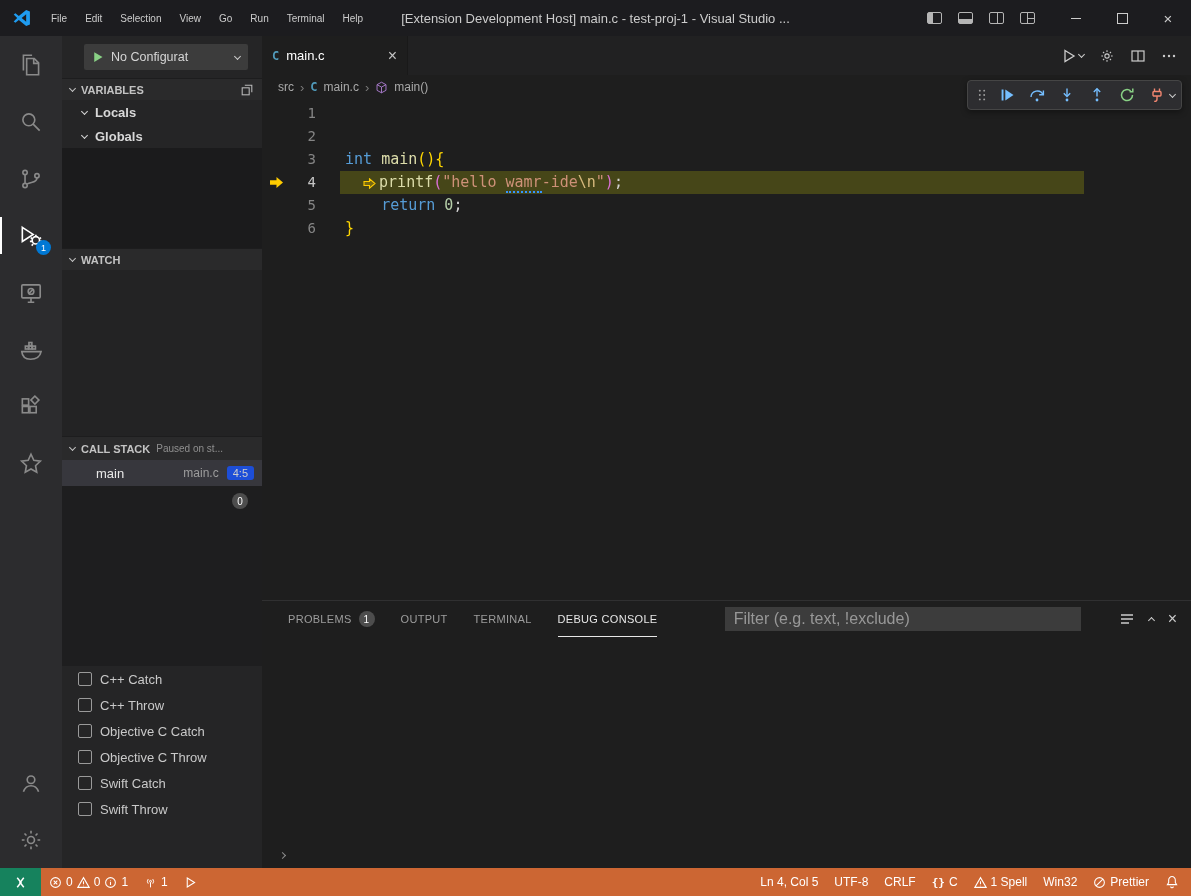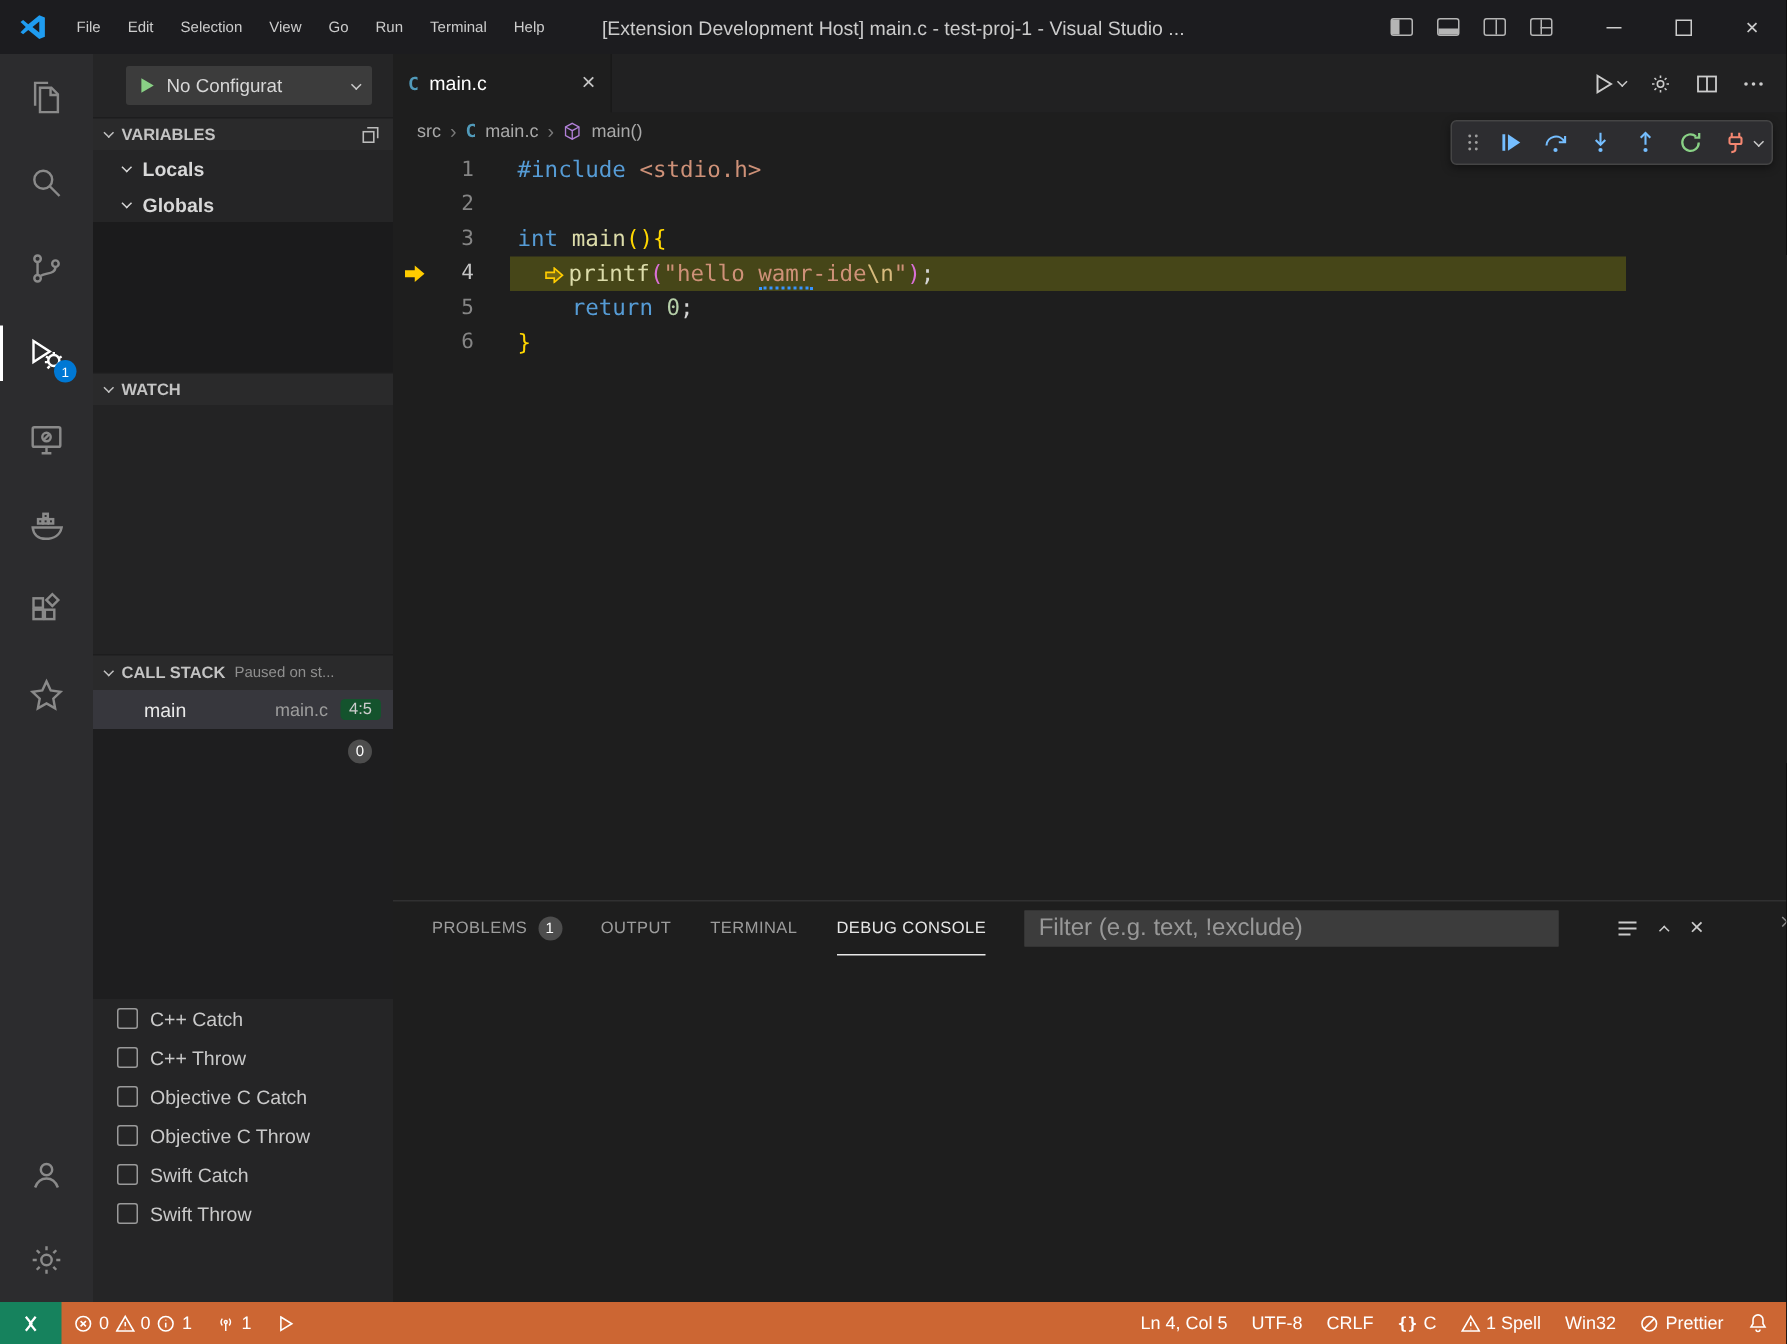--- a/index.html
+++ b/index.html
@@ -51,21 +51,21 @@
   .chev.up { transform:rotate(-135deg); margin-top:3px; }
   .scope-row { height:24px; display:flex; align-items:center; gap:8px; padding-left:20px; font-weight:bold; color:#d8d8d8; }
   .scope-row.selected { background:#094771; color:#ffffff; }
   .var-empty { height:100px; background:#1b1b1c; }
   .watch-body { height:166px; background:#232324; }
   .cs-header { height:24px; }
   .cs-status { font-size:10px; font-weight:normal; color:#8f8f8f; white-space:nowrap; }
   .cs-row { height:26px; display:flex; align-items:center; background:#37373d; padding:0 8px 0 34px; gap:8px; }
   .cs-name { color:#e8e8e8; }
   .cs-file { margin-left:auto; color:#9d9d9d; font-size:12px; }
-  .cs-loc { background:#14532d; border-radius:3px; padding:1px 6px; font-size:11px; color:#cccccc; }
+  .cs-loc { background:#1d4ed8; border-radius:3px; padding:1px 6px; font-size:11px; color:#cccccc; }
   .cs-badge-row { height:30px; display:flex; justify-content:flex-end; align-items:center; padding-right:14px; background:#1e1e1f; }
   .round-badge { width:16px; height:16px; border-radius:50%; background:#4d4d4d; color:#fff; font-size:10px;
     display:flex; align-items:center; justify-content:center; }
   .cs-empty { height:150px; background:#1e1e1f; }
   .bp-body { flex:1; background:#252526; }
   .bp-row { height:26px; display:flex; align-items:center; gap:8px; padding-left:16px; color:#c9c9c9; }
   .checkbox { width:14px; height:14px; border:1px solid #9a9a9a; background:#252526; border-radius:2px; flex-shrink:0; }
   
   .editor-region { flex:1; display:flex; flex-direction:column; min-width:0; position:relative; background:#1e1e1e; }
   .tabs-row { height:39px; background:#212122; display:flex; align-items:stretch; flex-shrink:0; }
@@ -95,21 +95,21 @@
   .squiggle { border-bottom:2px dotted #3794ff; }
   .gutter-arrow { position:absolute; left:7px; top:5px; z-index:2; }
   .inline-pointer { display:inline-block; vertical-align:-2px; margin-right:3px; }
   
   .debug-toolbar { position:absolute; top:44px; right:9px; height:30px; background:#2d2d30; border:1px solid #454545;
     border-radius:4px; box-shadow:0 2px 6px rgba(0,0,0,.4); display:flex; align-items:center; padding:0 6px; gap:4px; z-index:10; }
   .dt-btn { width:26px; height:26px; display:flex; align-items:center; justify-content:center; border-radius:4px; }
   .dt-grip { width:16px; display:flex; align-items:center; justify-content:center; }
   .dt-chev { color:#cccccc; margin-left:-4px; padding-right:2px; }
   
-  .panel { height:268px; border-top:1px solid #303031; display:flex; background:#1e1e1e; flex-shrink:0;justify-content:space-between; }
+  .panel { height:268px; border-top:1px solid #303031; display:flex; flex-direction:column; background:#1e1e1e; flex-shrink:0;justify-content:space-between; }
   .panel-tabs { height:36px; display:flex; align-items:center; padding-left:26px; gap:26px; flex-shrink:0; }
   .ptab { font-size:11px; letter-spacing:.3px; color:#9d9d9d; display:flex; align-items:center; gap:7px; height:100%; }
   .ptab.active { color:#e7e7e7; box-shadow:inset 0 -1px 0 #e7e7e7; }
   .filter-input { margin-left:auto; width:356px; height:24px; background:#3c3c3c; border:1px solid #3c3c3c; color:#cccccc;
     font-size:16px; padding:0 8px; outline:none; font-family:"Liberation Sans",sans-serif; }
   .filter-input::placeholder { color:#989898; }
   .panel-icons { display:flex; align-items:center; gap:14px; padding:0 14px 0 12px; }
   .console { flex:1; font-family:"DejaVu Sans Mono",monospace; font-size:14px; line-height:23.5px; padding:8px 0 0 38px;
     color:#ce9178; white-space:pre; overflow:hidden; }
   .console-input { height:26px; display:flex; align-items:center; padding-left:18px; color:#8c8c8c; }
@@ -353,21 +353,20 @@
         <svg width="13" height="13" viewBox="0 0 16 16" fill="none" stroke="#b180d7" stroke-width="1.1">
             <path d="M8 1.5l5.5 3v7L8 14.5l-5.5-3v-7z"></path>
             <path d="M2.5 4.5L8 7.5l5.5-3M8 7.5v7"></path>
           </svg>
         <span>main()</span>
       </div>
 
       <div class="code-area">
         <div class="code-line">
           <span class="ln">1</span>
-          <span class="line-content"><span class="tok-kw">#include </span><span class="tok-str">&lt;stdio.h&gt;</span></span>
         </div>
         <div class="code-line">
           <span class="ln">2</span>
           <span class="line-content"></span>
         </div>
         <div class="code-line">
           <span class="ln">3</span>
           <span class="line-content"><span class="tok-kw">int </span><span class="tok-fn">main</span><span class="tok-br1">(){</span></span>
         </div>
         <div class="code-line current">

